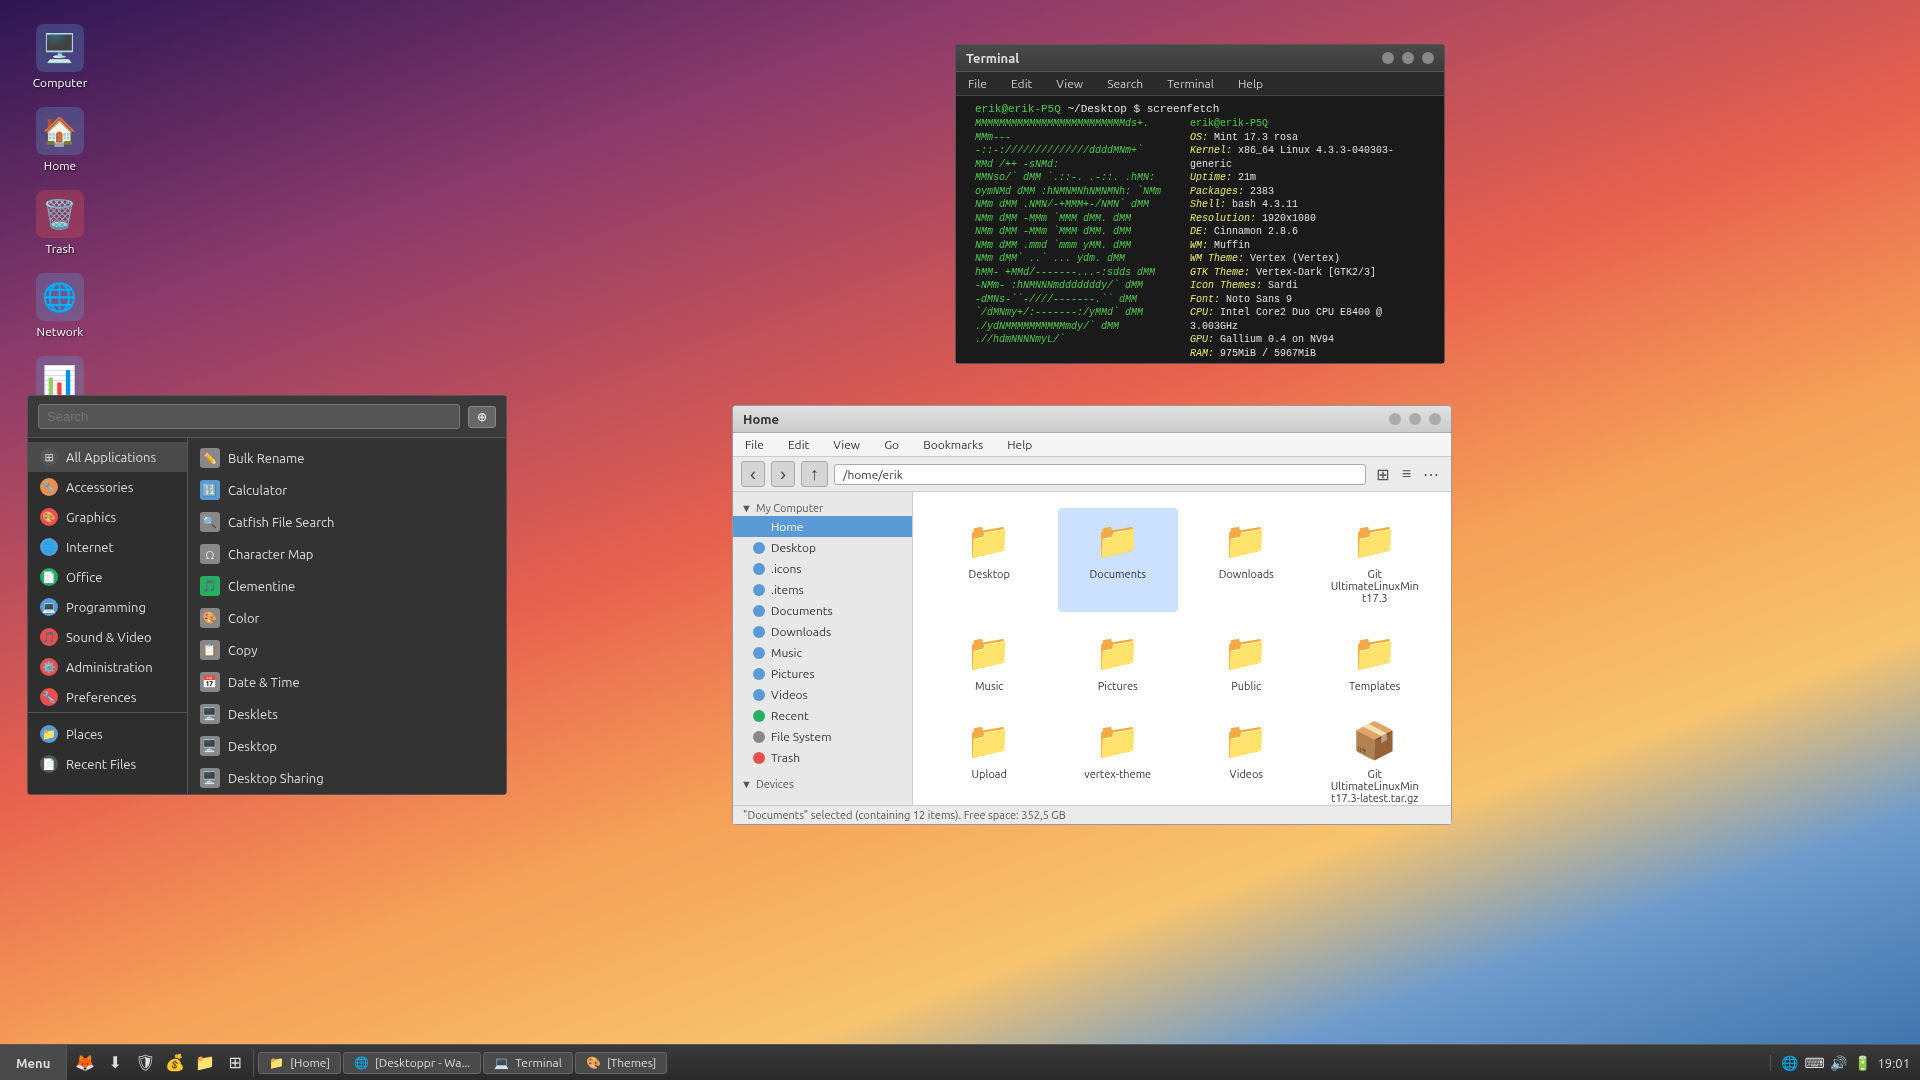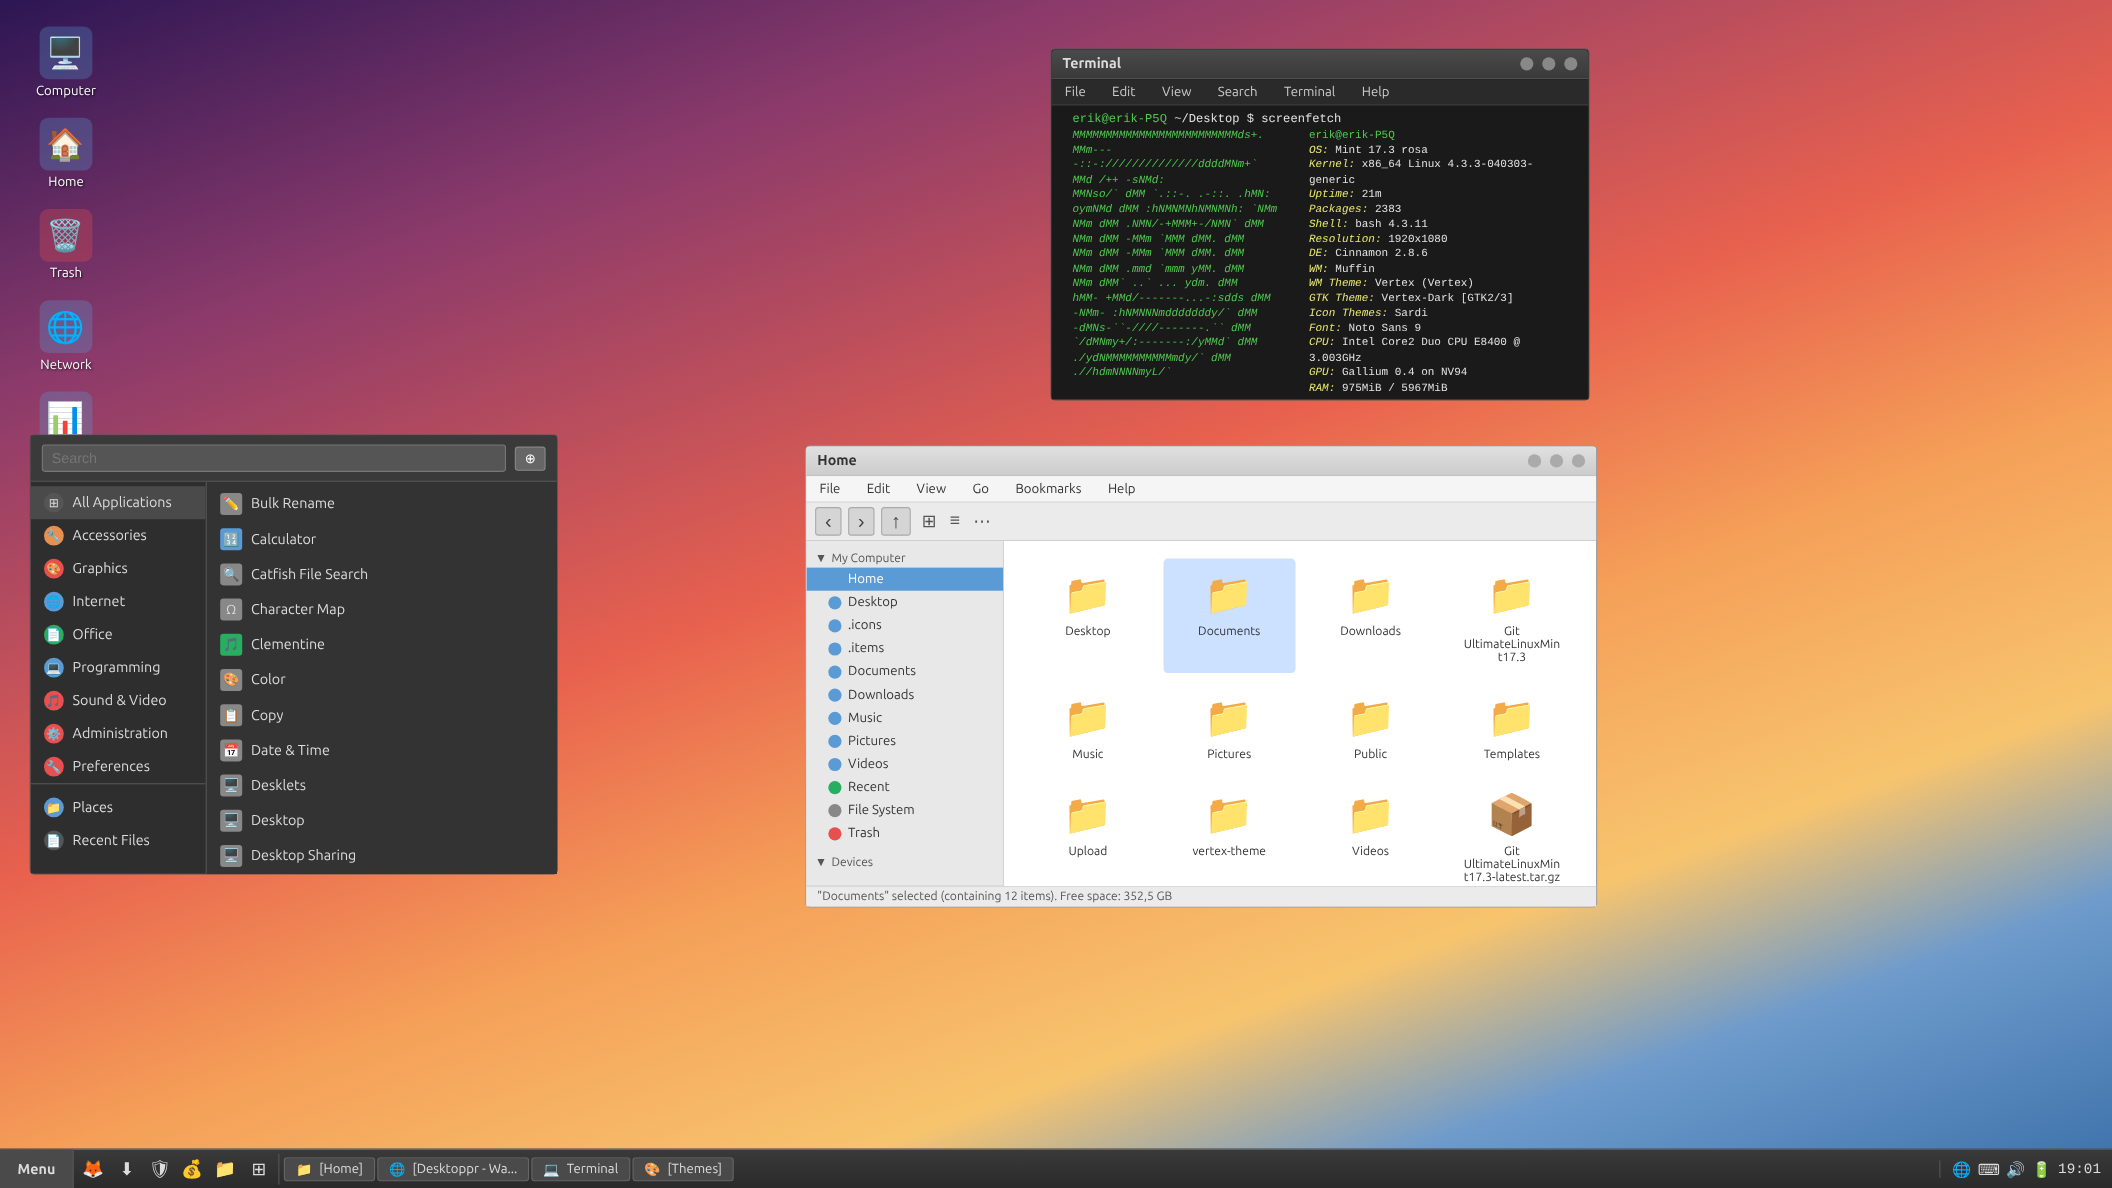--- a/index.html
+++ b/index.html
@@ -477,21 +477,20 @@
     }
     .taskbar-right-icon {
       color: #ddd;
       font-size: 14px;
       cursor: pointer;
     }
     .taskbar-clock {
       color: #ddd;
       font-size: 13px;
       white-space: nowrap;
-      font-family: Liberation Mono, monospace;
     }
 
     
     .folder-blue { color: #5b9bd5; }
     .folder-teal { color: #4ec9b0; }
     .folder-orange { color: #e89050; }
   </style>
 </head>
 <body>
 
@@ -596,20 +595,21 @@
     <span>Edit</span>
     <span>View</span>
     <span>Go</span>
     <span>Bookmarks</span>
     <span>Help</span>
   </div>
   <div class="fm-toolbar">
     <button class="fm-toolbar-btn">‹</button>
     <button class="fm-toolbar-btn">›</button>
     <button class="fm-toolbar-btn">↑</button>
+    <div class="fm-address">/home/erik</div>
     <div class="fm-toolbar-icons">
       <button class="fm-icon-btn">⊞</button>
       <button class="fm-icon-btn">≡</button>
       <button class="fm-icon-btn">⋯</button>
     </div>
   </div>
   <div class="fm-body">
     <div class="fm-sidebar">
       <div class="fm-sidebar-section">
         <div class="fm-sidebar-header">

